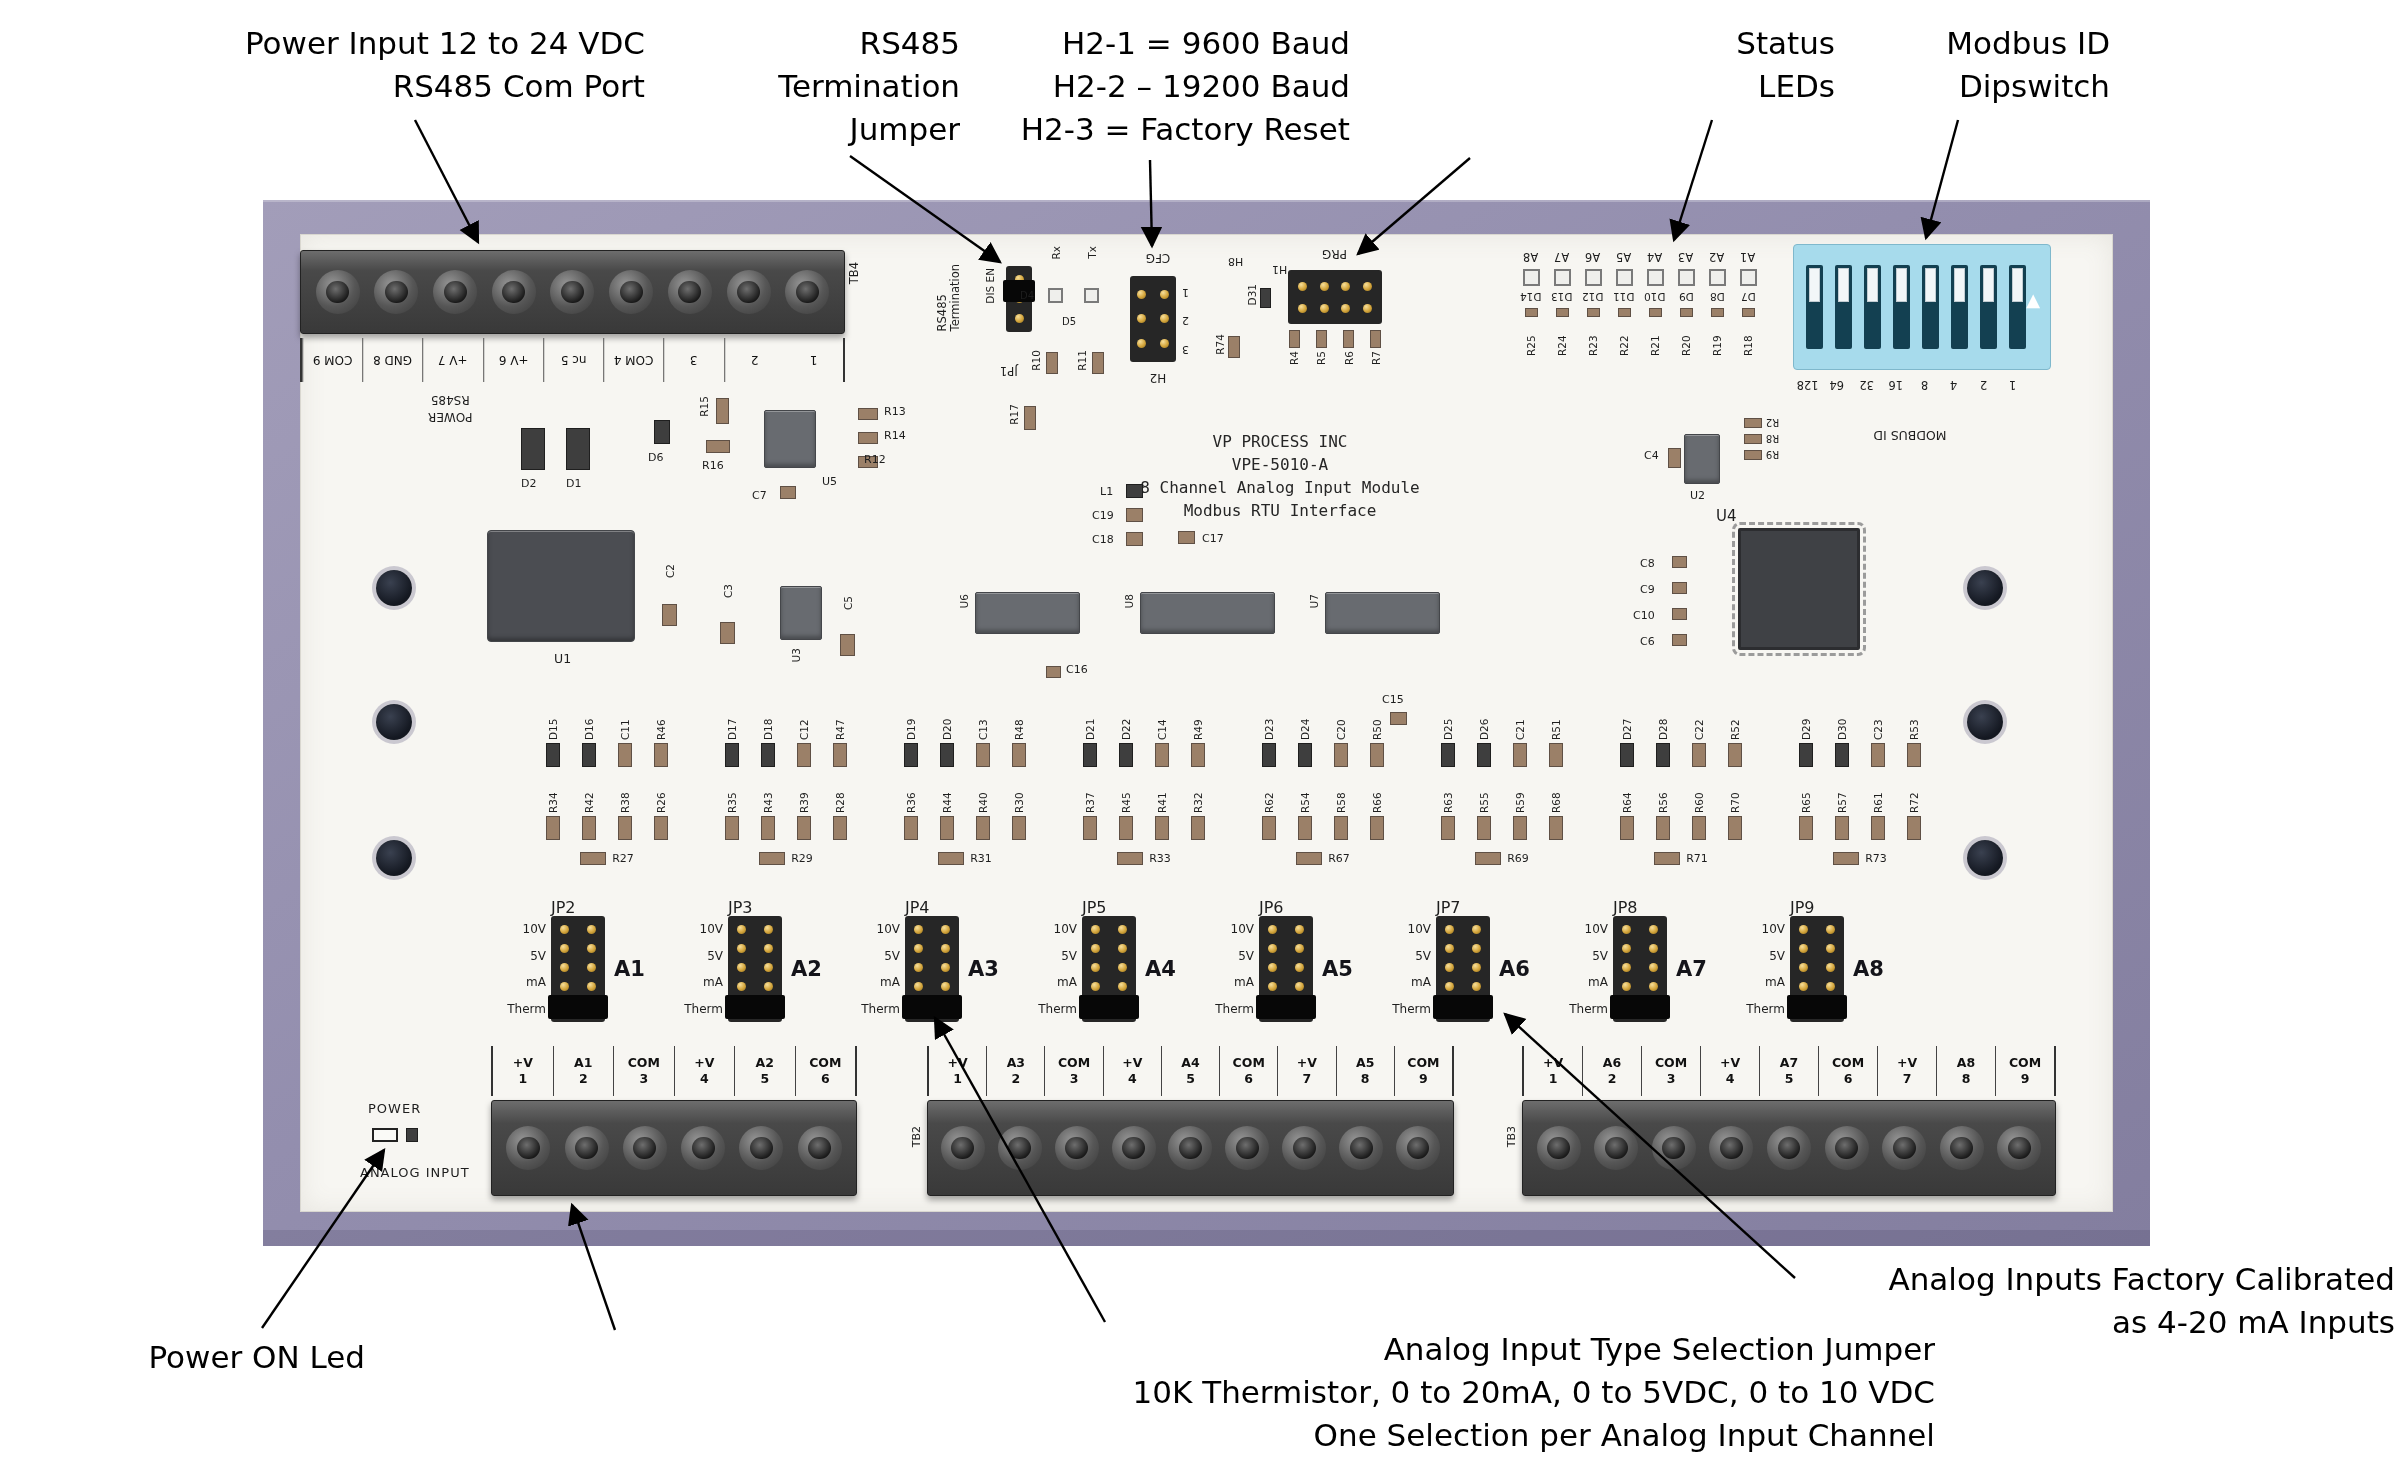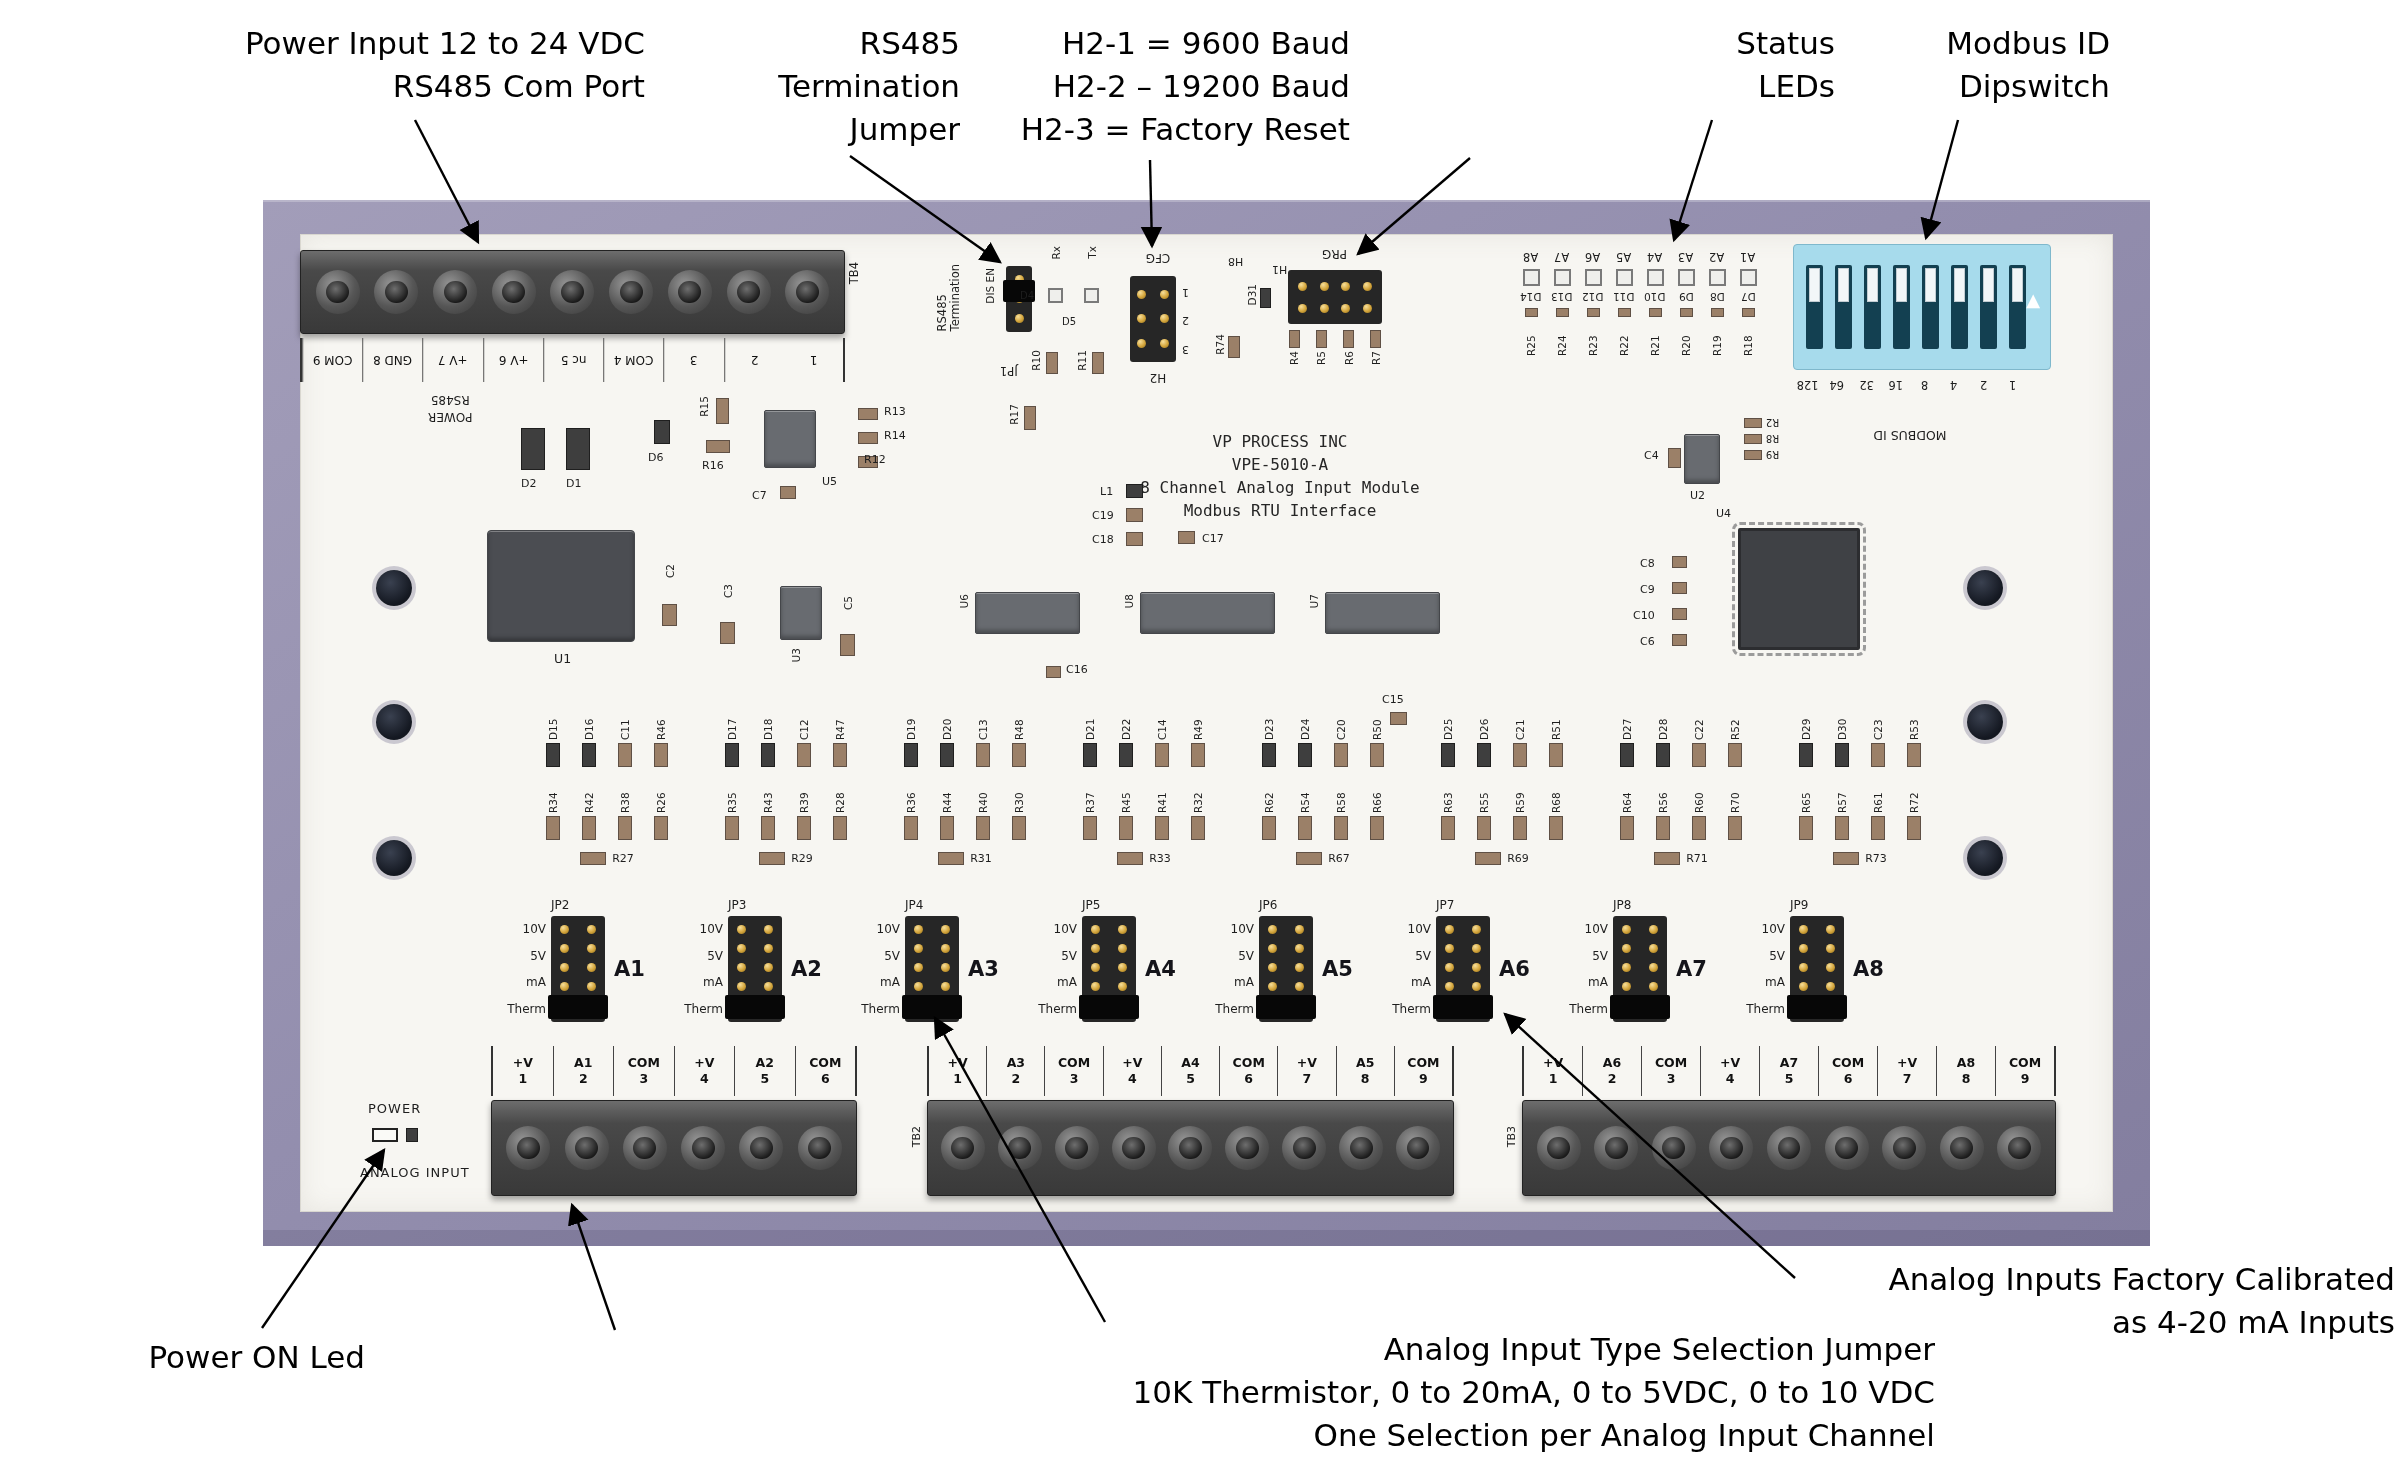--- a/index.html
+++ b/index.html
@@ -67,21 +67,21 @@
   .cluster { width:148px; }
   .crow { display:flex; gap:10px; justify-content:center; }
   .citem { display:flex; flex-direction:column; align-items:center; gap:3px; width:26px; }
   .clab { font-size:10.5px; color:#1e1e1e; height:34px; }
   .cbot { margin-top:12px; align-items:center; gap:6px; }
   .clabh { font-size:11px; color:#1e1e1e; }
 
   
   .jrow { position:absolute; display:flex; gap:27px; }
   .junit { position:relative; width:150px; height:132px; }
-  .jplab { position:absolute; left:46px; top:0; font-size:12px; color:#1e1e1e; }
+  .jplab { position:absolute; left:46px; top:0; font-size:16px; color:#1e1e1e; }
   .jbody { position:absolute; left:0; top:18px; display:flex; }
   .jopts { width:46px; }
   .jopt { height:26.5px; display:flex; align-items:center; justify-content:flex-end; padding-right:5px; font-size:12px; color:#1e1e1e; }
   .jheader { position:relative; width:54px; height:106px; background:#262626; border-radius:3px; display:grid; grid-template-columns:repeat(2,1fr); place-items:center; padding:4px 0 26px 0; }
   .jshunt { position:absolute; left:-3px; right:-3px; bottom:3px; height:24px; background:#070707; border-radius:2px; }
   .jchan { align-self:center; margin-left:9px; font-size:21px; font-weight:bold; color:#14141a; }
 
   .titleblock { position:absolute; text-align:center; font-family:"DejaVu Sans Mono",monospace; font-size:16px; line-height:23px; color:#262626; }
 
   svg.arrows { position:absolute; left:0; top:0; pointer-events:none; }
@@ -281,21 +281,21 @@
   <div class="chip" style="left:975px;top:592px;width:105px;height:42px"></div>
   <div class="al vlab" style="left:1123px;top:594px;font-size:10.5px">U8</div>
   <div class="chip" style="left:1140px;top:592px;width:135px;height:42px"></div>
   <div class="al vlab" style="left:1308px;top:594px;font-size:10.5px">U7</div>
   <div class="chip" style="left:1325px;top:592px;width:115px;height:42px"></div>
   <div class="asq sq" style="left:1046px;top:666px;width:15px;height:12px"></div>
   <div class="al" style="left:1066px;top:664px">C16</div>
   <div class="al" style="left:1382px;top:694px">C15</div>
   <div class="asq sq" style="left:1390px;top:712px;width:17px;height:13px"></div>
 
-  <div class="al" style="left:1716px;top:508px;font-size:11px">U4</div>
+  <div class="al" style="left:1716px;top:508px;font-size:15px">U4</div>
   <div class="abs qfp" style="left:1738px;top:528px;width:122px;height:122px"></div>
   <div class="al" style="left:1640px;top:558px">C8</div>
   <div class="asq sq" style="left:1672px;top:556px;width:15px;height:12px"></div>
   <div class="al" style="left:1640px;top:584px">C9</div>
   <div class="asq sq" style="left:1672px;top:582px;width:15px;height:12px"></div>
   <div class="al" style="left:1633px;top:610px">C10</div>
   <div class="asq sq" style="left:1672px;top:608px;width:15px;height:12px"></div>
   <div class="al" style="left:1640px;top:636px">C6</div>
   <div class="asq sq" style="left:1672px;top:634px;width:15px;height:12px"></div>
   <div class="chip" style="left:1684px;top:434px;width:36px;height:50px"></div>

